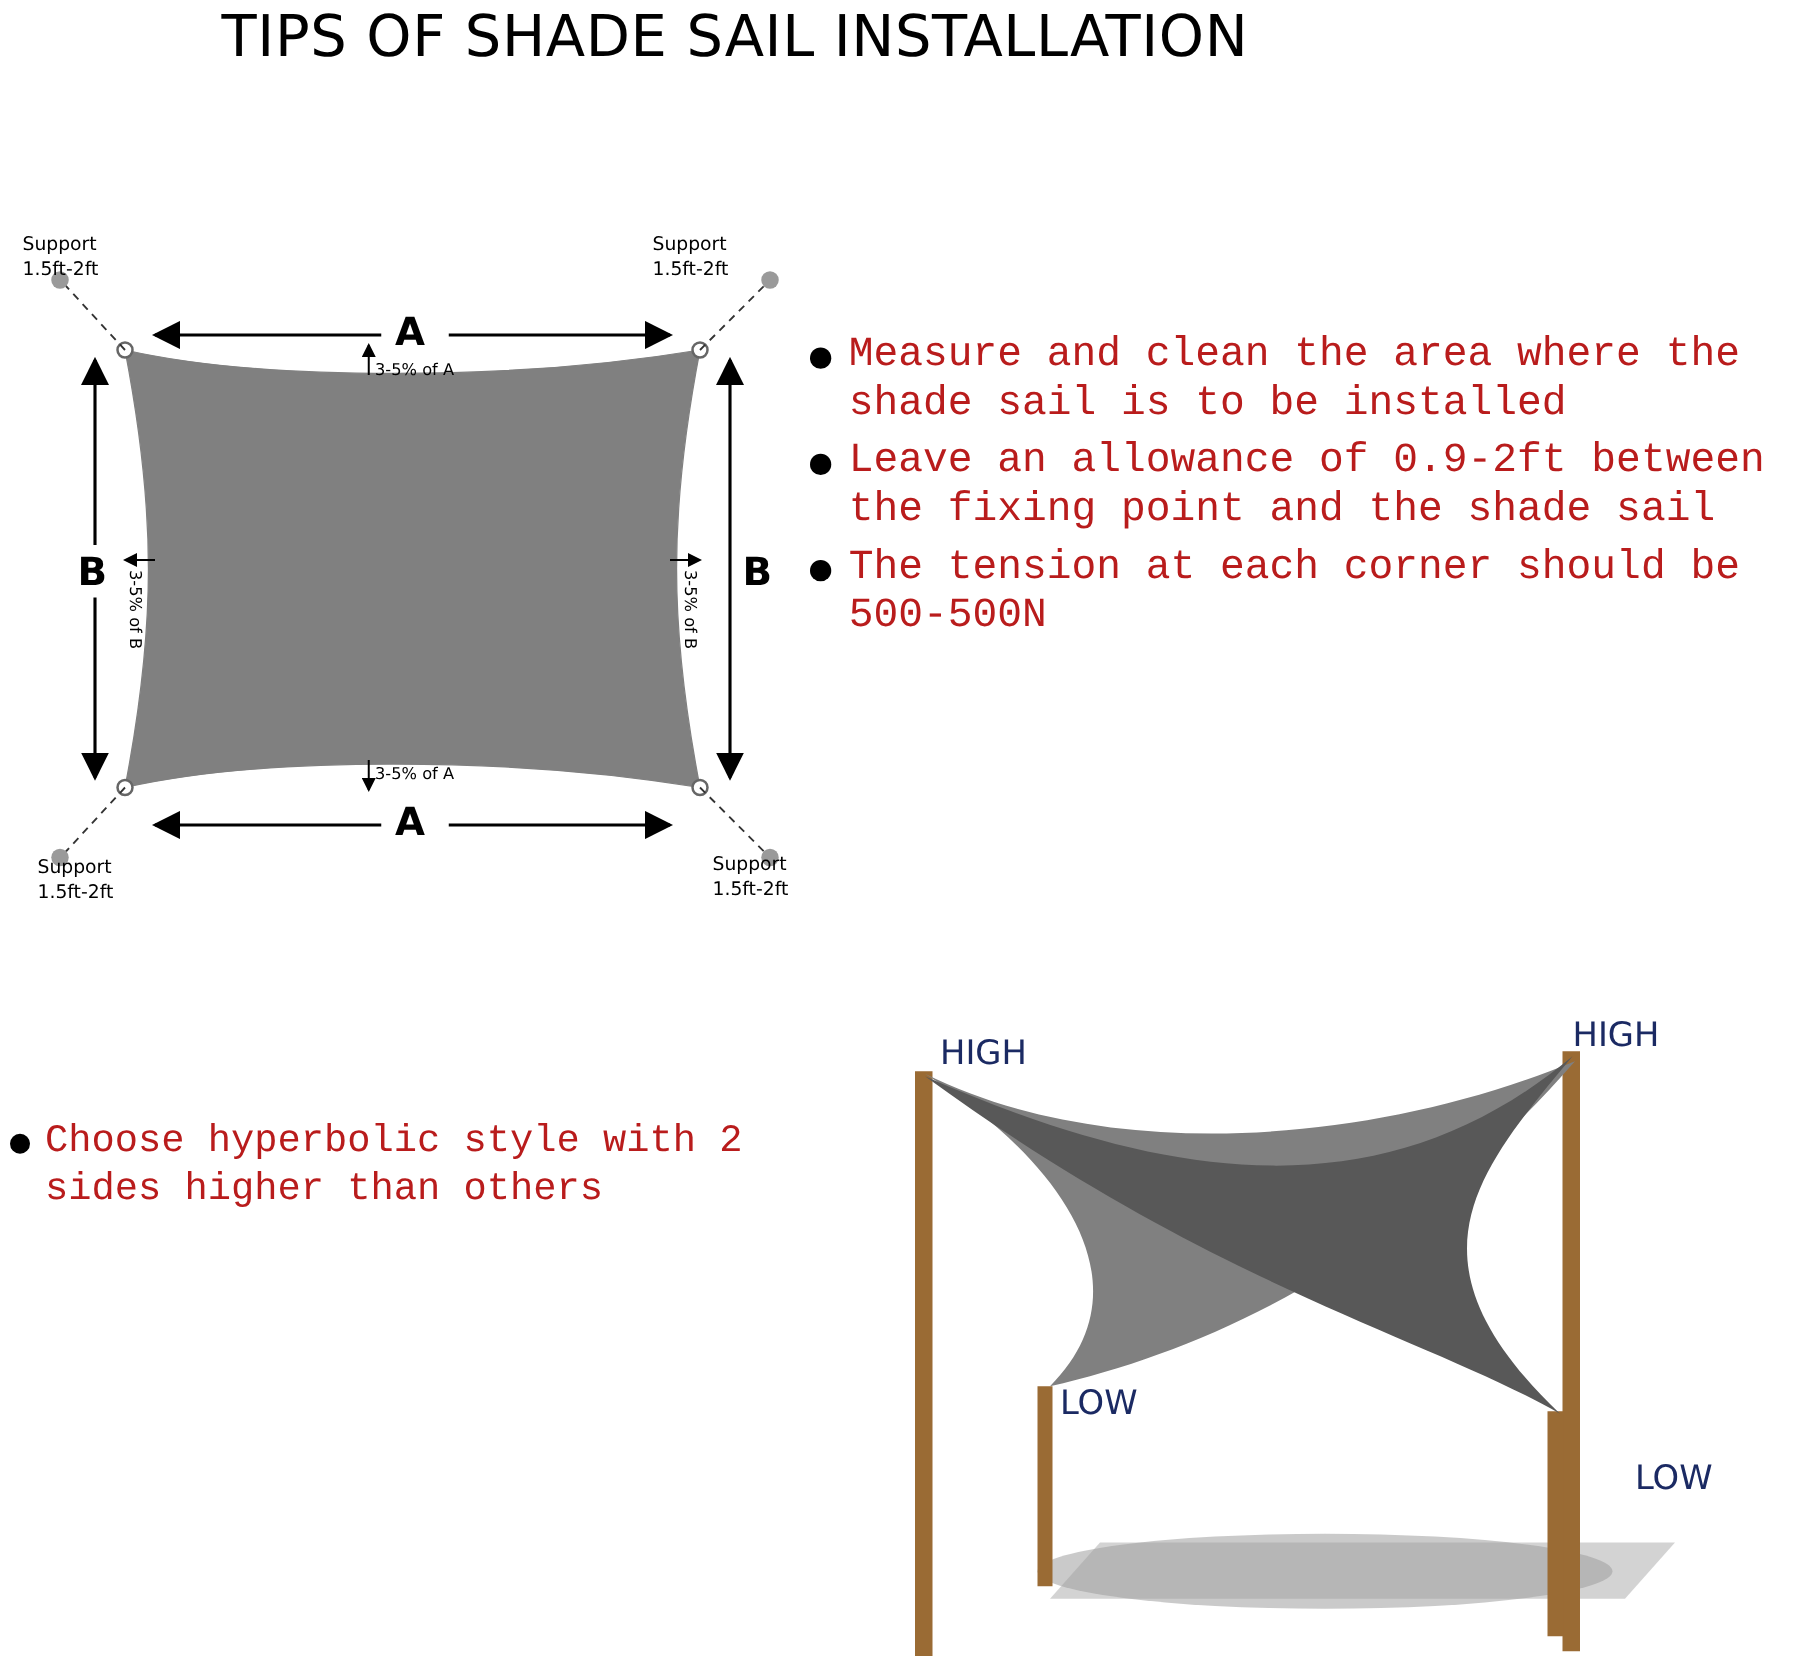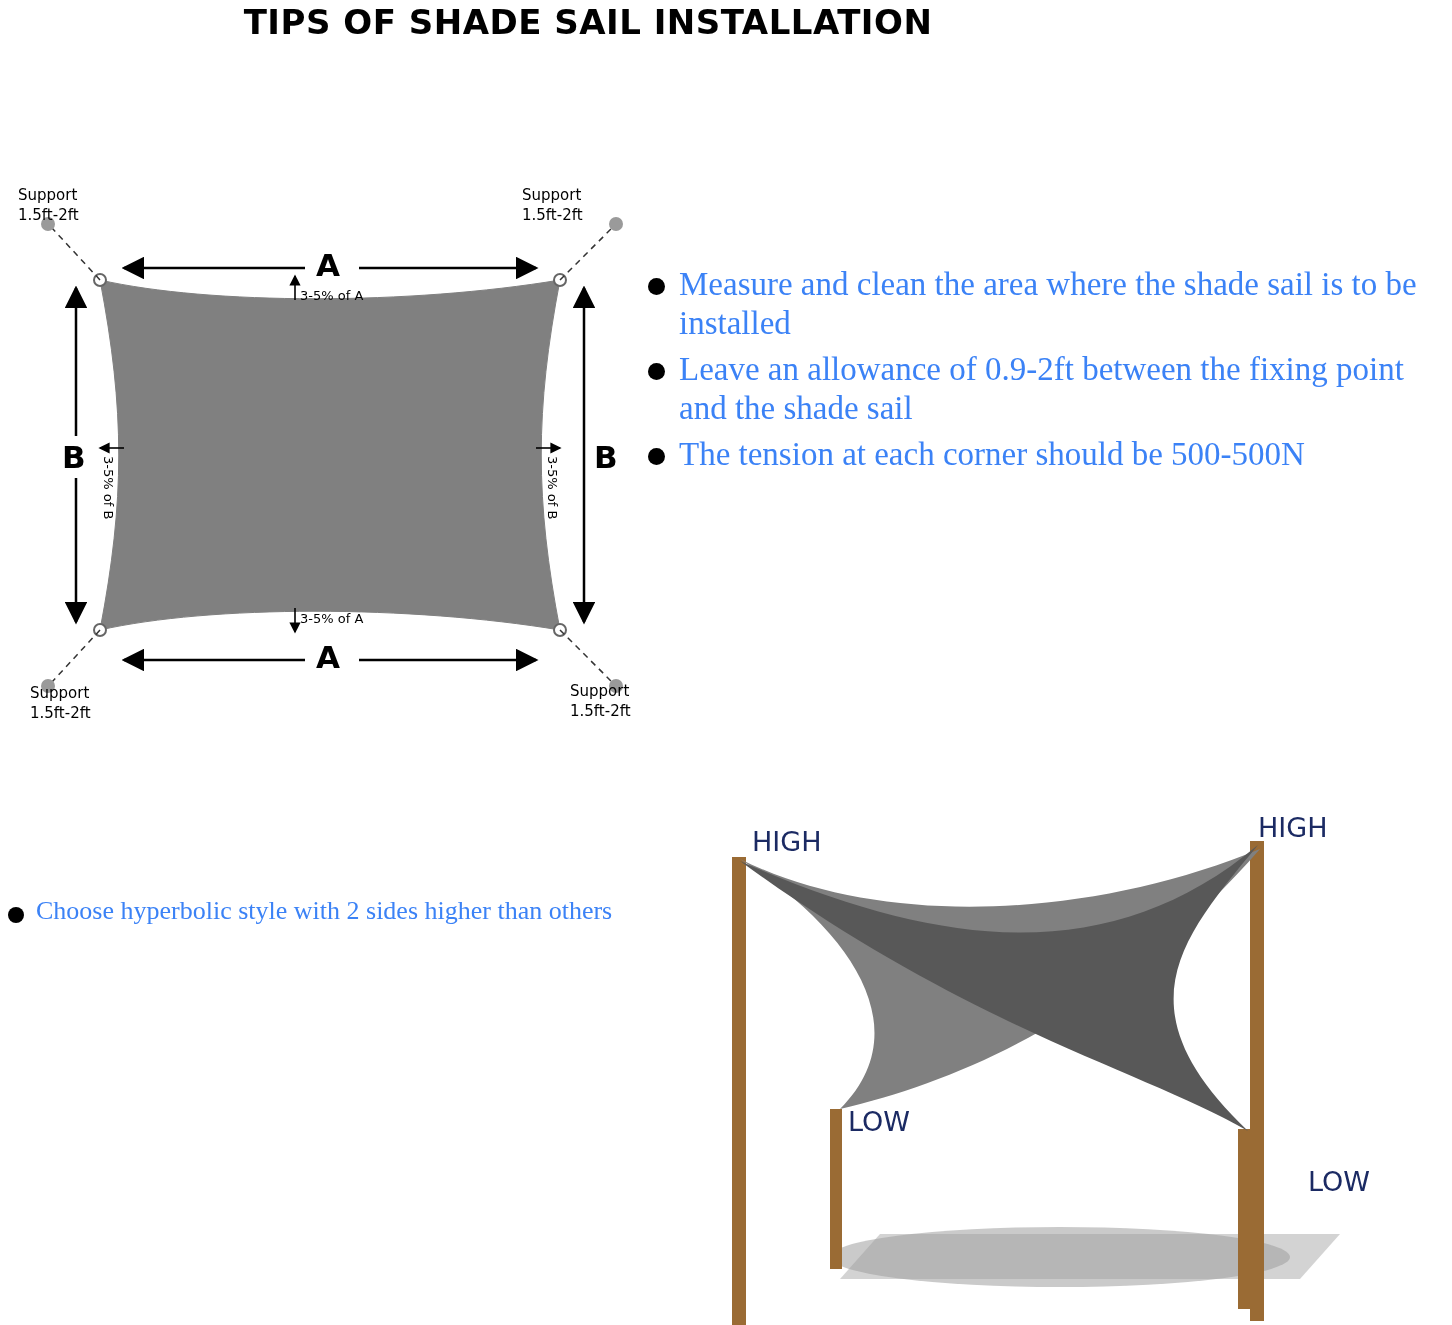--- a/index.html
+++ b/index.html
@@ -15,22 +15,22 @@
     color: #000000;
     overflow: hidden;
   }
   #title {
     position: absolute;
     top: 2px;
     left: 0;
     width: 1176px;
     text-align: center;
     font-family: "DejaVu Sans", sans-serif;
-    font-weight: bold;
-    font-size: 34px;
+    font-weight: normal;
+    font-size: 46px;
     letter-spacing: 0.5px;
     color: #000;
     white-space: nowrap;
   }
 
   
   #rect-diagram {
     position: absolute;
     left: 0px;
     top: 160px;
@@ -56,40 +56,40 @@
     width: 17px;
     height: 17px;
     border-radius: 50%;
     background: #000;
     margin-top: 13px;
     margin-right: 14px;
   }
   .bullet-text {
     font-size: 33px;
     line-height: 1.17;
-    color: #3b82f6;
-    font-family: Liberation Serif, serif;
+    color: #b91c1c;
+    font-family: Liberation Mono, monospace;
   }
 
   
   #style-list {
     position: absolute;
     left: 0px;
     top: 895px;
     width: 630px;
   }
   #style-list .bullet-dot {
     width: 16px;
     height: 16px;
     margin-top: 12px;
     margin-left: 8px;
     margin-right: 12px;
   }
   #style-list .bullet-text {
-    font-size: 26px;
+    font-size: 31px;
     line-height: 1.22;
   }
 
   
   #sail-diagram {
     position: absolute;
     left: 640px;
     top: 779px;
     width: 812px;
     height: 555px;

